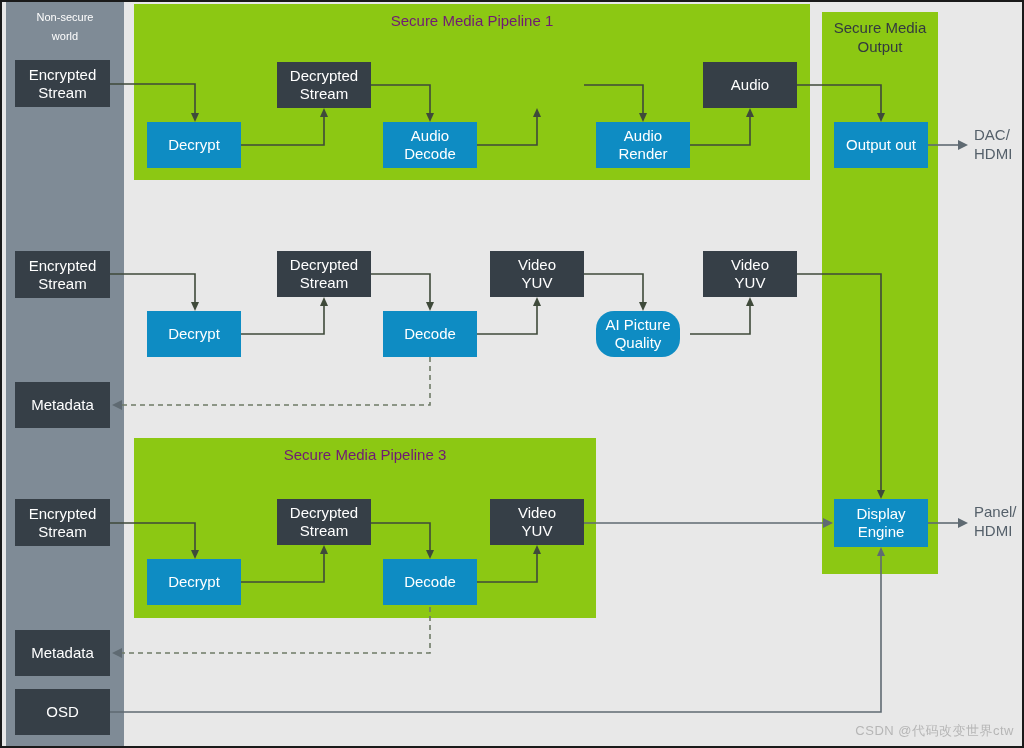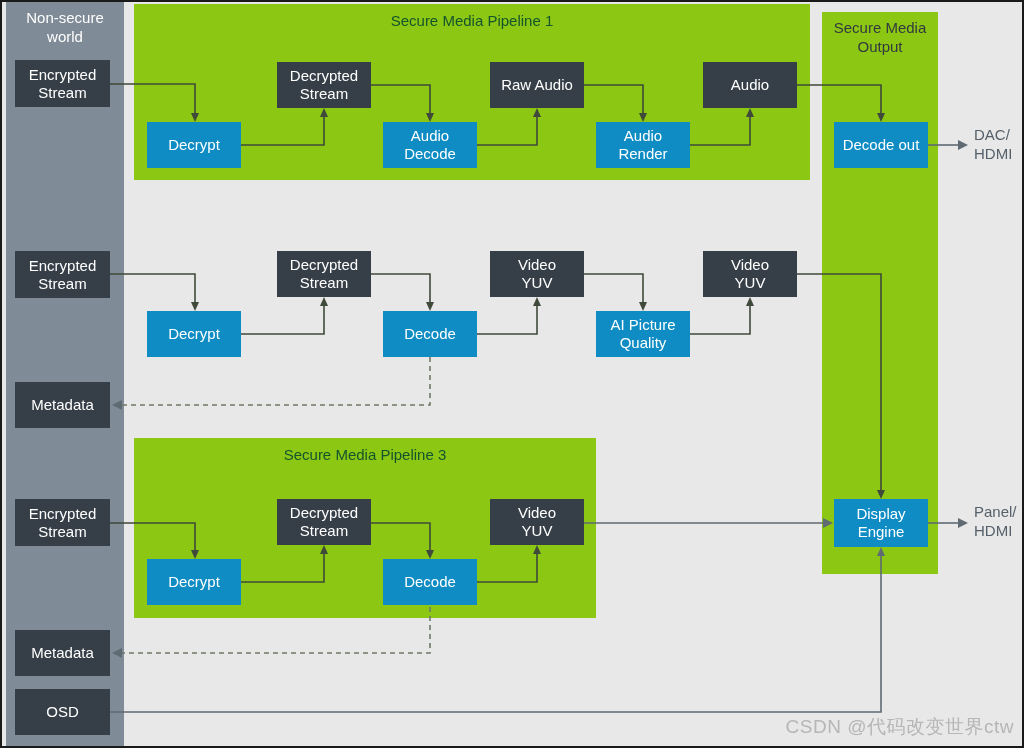--- a/index.html
+++ b/index.html
@@ -22,35 +22,35 @@
 
   
   #nonsecure-col {
     left: 4px; top: 0px; width: 118px; height: 744px;
     background: #7f8b96;
   }
   #nonsecure-title {
     left: 4px; top: 6px; width: 118px;
     text-align: center;
     color: #ffffff;
-    font-size: 15px;
+    font-size: 11px;
     line-height: 19px;
     white-space: pre-line;
   }
 
   
   .pipeline {
     background: #8cc813;
   }
   .pipeline-title {
     position: absolute;
     left: 0; right: 0;
     top: 8px;
     text-align: center;
-    color: #14532d;
+    color: #701a75;
     font-size: 15px;
   }
   #pipe1 { left: 132px; top: 2px;   width: 676px; height: 176px; }
   #pipe2 { left: 132px; top: 188px; width: 676px; height: 176px; }
   #pipe3 { left: 132px; top: 436px; width: 462px; height: 180px; }
   #smo   { left: 820px; top: 2px;   width: 116px; height: 562px; margin-top: 8px; }
   #smo-title {
     position: absolute; left: 0; right: 0; top: 6px;
     text-align: center; color: #333a3f; font-size: 15px;
     line-height: 19px; white-space: pre-line;
@@ -90,21 +90,21 @@
   #wires path { fill: none; stroke: #3f4a3a; stroke-width: 1.6; }
   #wires path.dashed { stroke: #6e7a66; stroke-dasharray: 5 4; }
   #wires path.grey { stroke: #5f6a72; }
   #wires polygon { fill: #3f4a3a; }
   #wires polygon.grey { fill: #5f6a72; }
 
   
   #watermark {
     right: 8px; bottom: 6px;
     color: #b6b6b6;
-    font-size: 19px;
+    font-size: 13px;
     letter-spacing: 0.5px;
     text-align: right;
   }
 </style>
 </head>
 <body>
 
 <div id="page">
 
   <div class="abs" id="nonsecure-col"></div>
@@ -122,51 +122,50 @@
   <div class="abs node dark" style="left:13px; top:687px; width:95px; height:46px;">OSD</div>
 
   <div class="abs pipeline" id="pipe1">
     <div class="pipeline-title">Secure Media Pipeline 1</div>
   </div>
   <div class="abs node blue" style="left:145px; top:120px; width:94px; height:46px;">Decrypt</div>
   <div class="abs node dark" style="left:275px; top:60px; width:94px; height:46px;">Decrypted
 Stream</div>
   <div class="abs node blue" style="left:381px; top:120px; width:94px; height:46px;">Audio
 Decode</div>
-  <div class="abs node dark" style="left:488px; top:60px; width:94px; height:46px;">Raw Audio</div>
   <div class="abs node blue" style="left:594px; top:120px; width:94px; height:46px;">Audio
 Render</div>
   <div class="abs node dark" style="left:701px; top:60px; width:94px; height:46px;">Audio</div>
 
   <div class="abs node blue" style="left:145px; top:309px; width:94px; height:46px;">Decrypt</div>
   <div class="abs node dark" style="left:275px; top:249px; width:94px; height:46px;">Decrypted
 Stream</div>
   <div class="abs node blue" style="left:381px; top:309px; width:94px; height:46px;">Decode</div>
   <div class="abs node dark" style="left:488px; top:249px; width:94px; height:46px;">Video
 YUV</div>
-  <div class="abs node blue" style="left:594px; top:309px; width:94px; height:46px;">AI Picture
+  <div class="abs node blue" style="left:594px; top:309px; width:84px; height:46px;border-radius:18px;">AI Picture
 Quality</div>
   <div class="abs node dark" style="left:701px; top:249px; width:94px; height:46px;">Video
 YUV</div>
 
   <div class="abs pipeline" id="pipe3">
     <div class="pipeline-title">Secure Media Pipeline 3</div>
   </div>
   <div class="abs node blue" style="left:145px; top:557px; width:94px; height:46px;">Decrypt</div>
   <div class="abs node dark" style="left:275px; top:497px; width:94px; height:46px;">Decrypted
 Stream</div>
   <div class="abs node blue" style="left:381px; top:557px; width:94px; height:46px;">Decode</div>
   <div class="abs node dark" style="left:488px; top:497px; width:94px; height:46px;">Video
 YUV</div>
 
   <div class="abs pipeline" id="smo">
     <div id="smo-title">Secure Media
 Output</div>
   </div>
-  <div class="abs node blue" style="left:832px; top:120px; width:94px; height:46px;">Decode out</div>
+  <div class="abs node blue" style="left:832px; top:120px; width:94px; height:46px;">Output out</div>
   <div class="abs node blue" style="left:832px; top:497px; width:94px; height:48px;">Display
 Engine</div>
 
   <div class="abs ext-label" style="left:972px; top:123px; width:52px;">DAC/
 HDMI</div>
   <div class="abs ext-label" style="left:972px; top:500px; width:52px;">Panel/
 HDMI</div>
 
   <svg id="wires" viewBox="0 0 1024 748">
 

